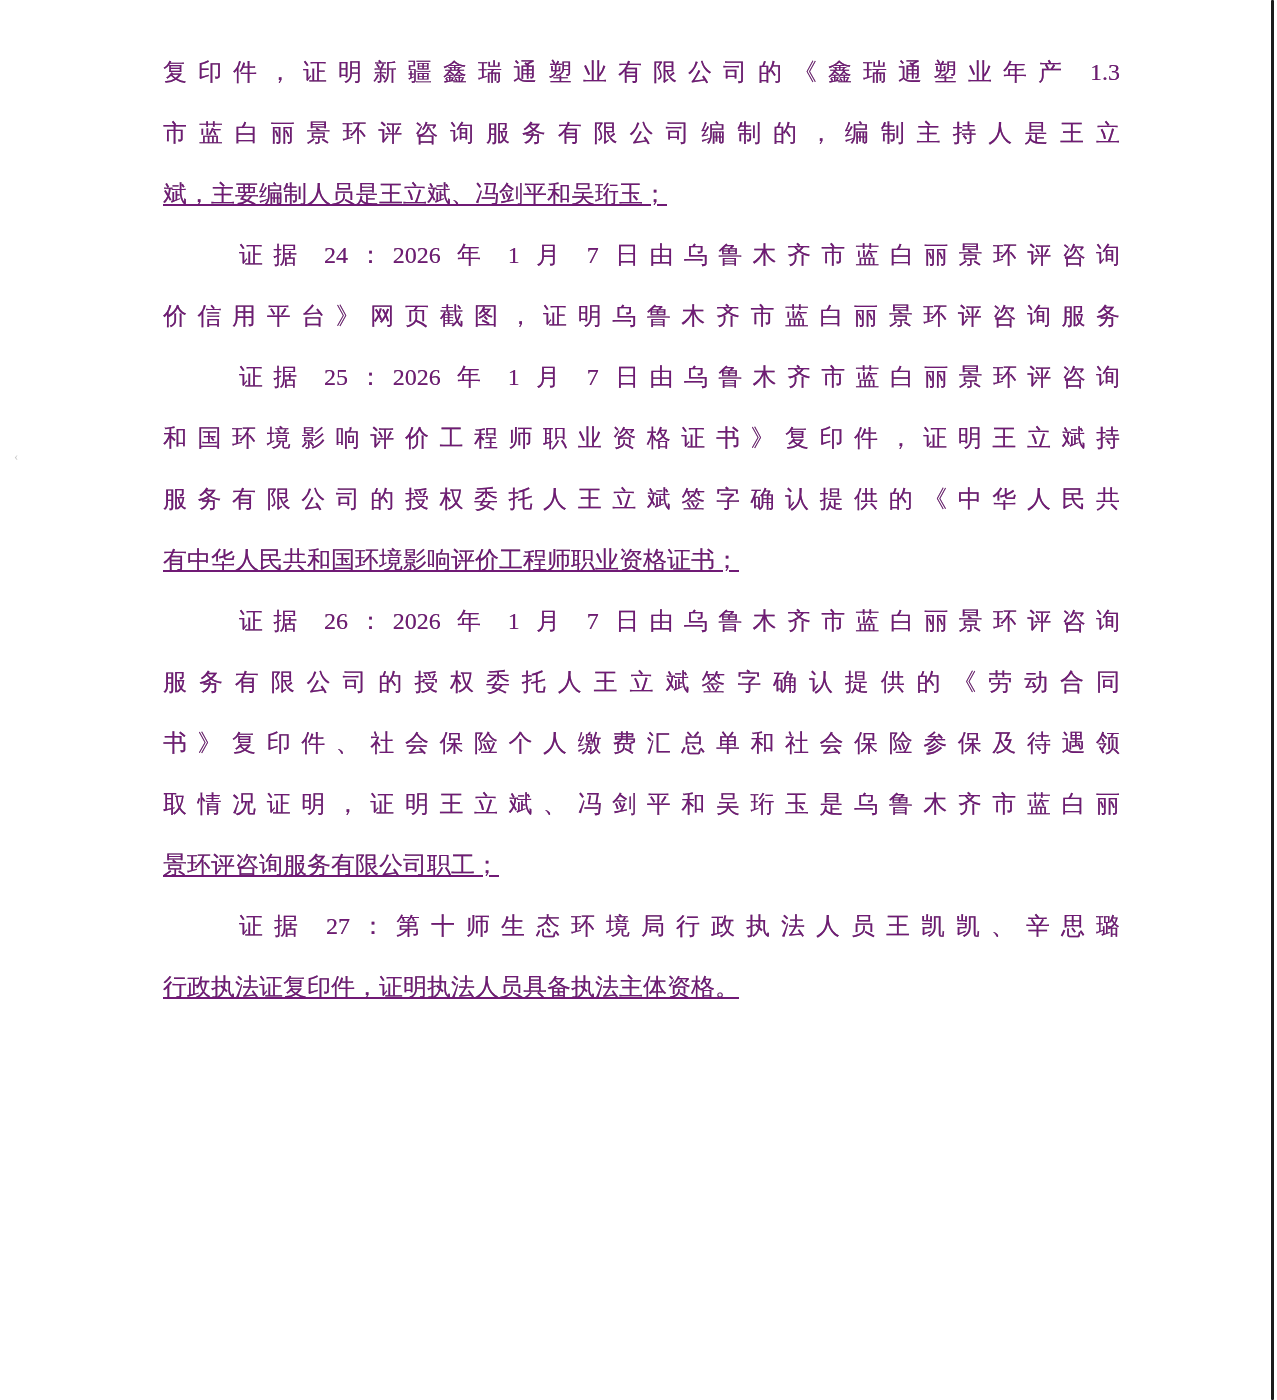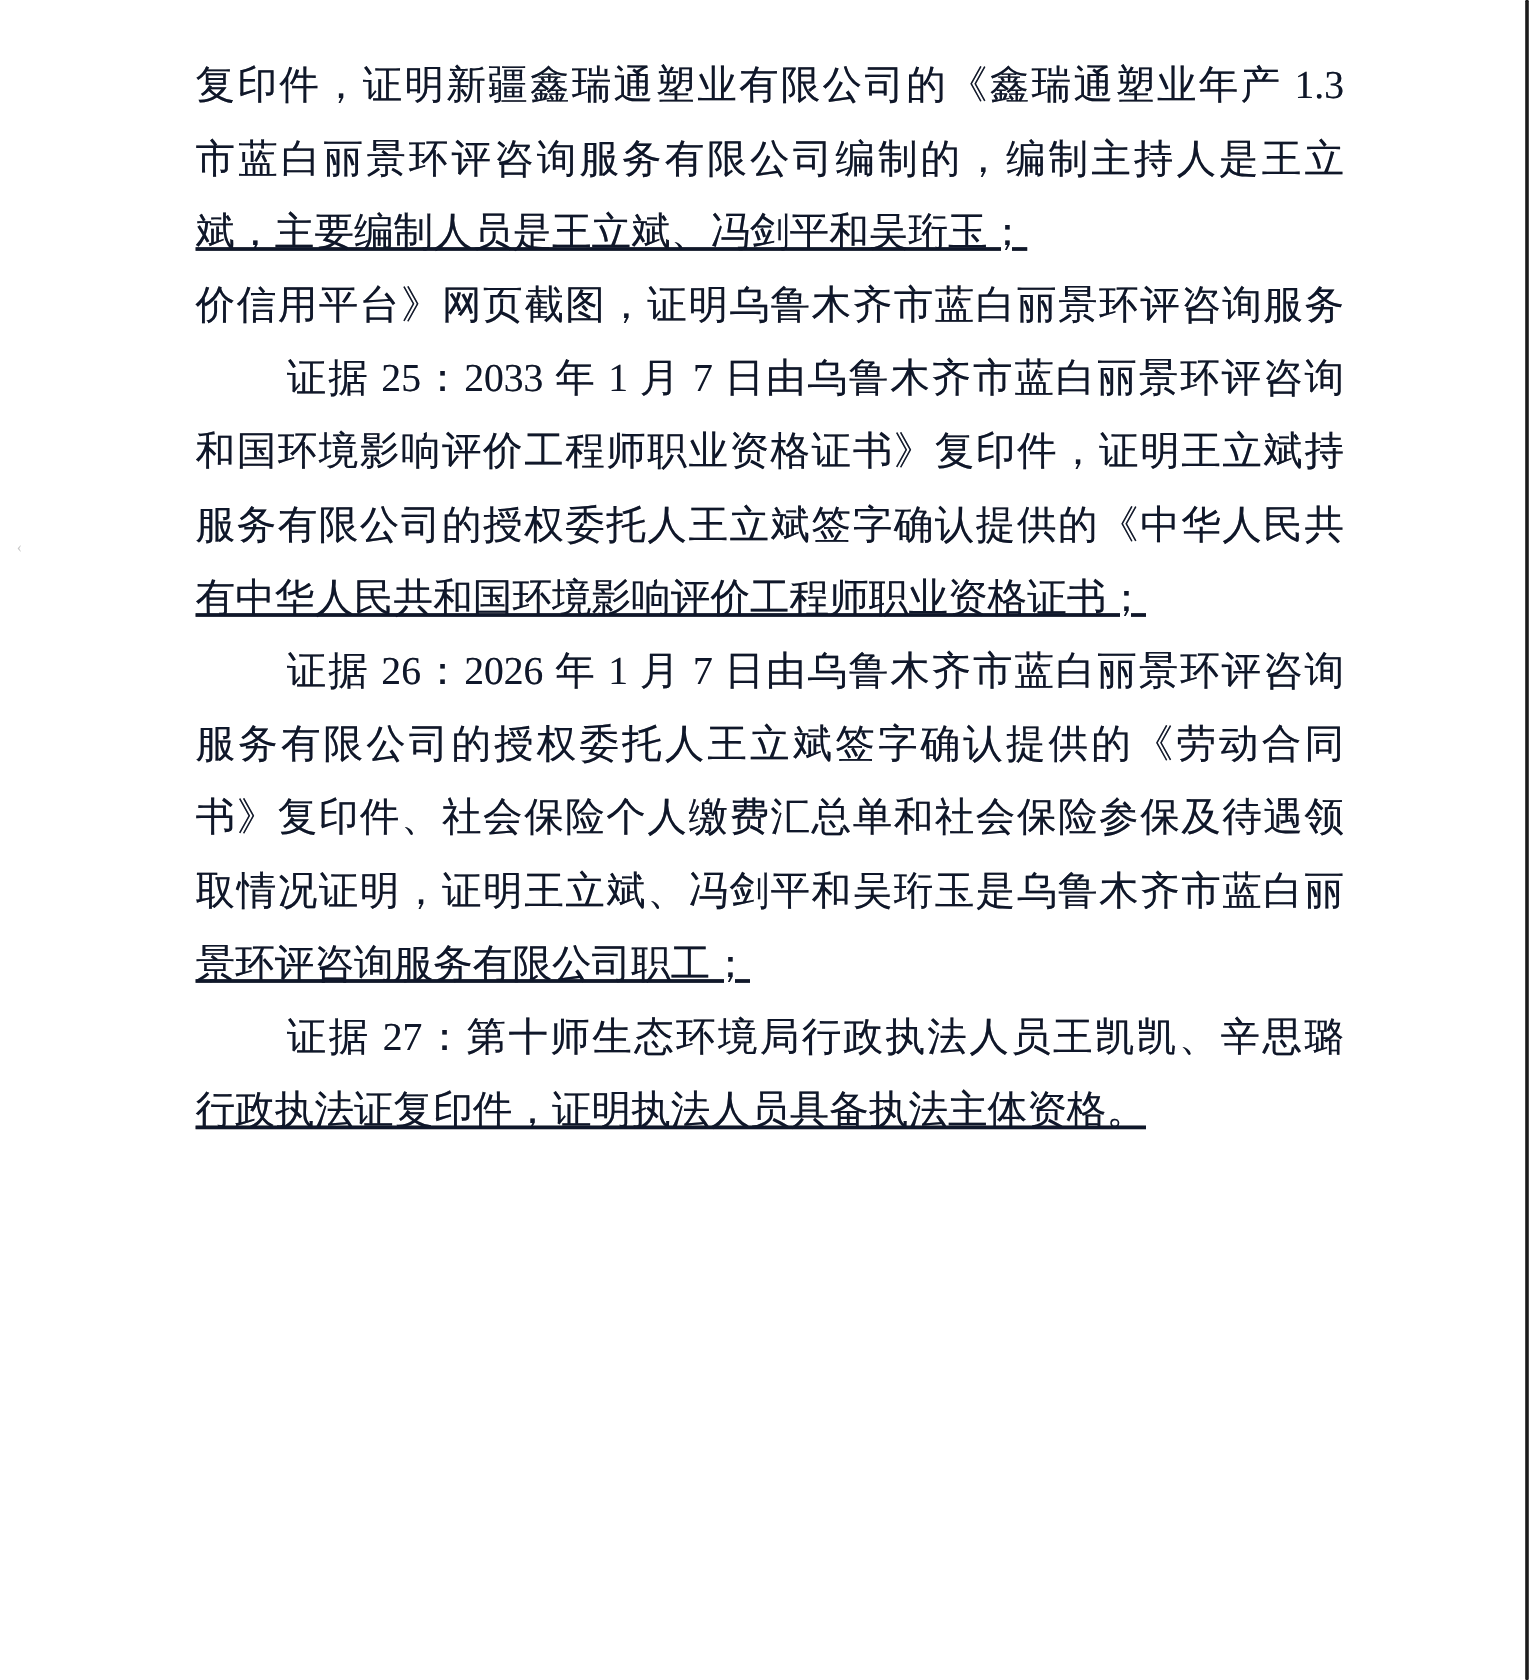--- a/index.html
+++ b/index.html
@@ -42,22 +42,22 @@
     opacity: 0.55;
     line-height: 7px;
     letter-spacing: 0;
   }
 
   .text-block {
     position: absolute;
     left: 163px;
     top: 42px;
     width: 957px;
-    color: #0f172a;
-    font-size: 33px;
+    color: #701a75;
+    font-size: 24px;
     line-height: 61px;
     
     text-shadow: 0 0 0.4px rgba(30,30,30,0.55);
   }
 
   .para { margin: 0; }
 
   .line {
     text-align: justify;
     text-align-last: justify;
@@ -85,25 +85,26 @@
 
   <div class="text-block">
 
     <div class="para">
       <div class="line">复印件，证明新疆鑫瑞通塑业有限公司的《鑫瑞通塑业年产 1.3</div>
       <div class="line">市蓝白丽景环评咨询服务有限公司编制的，编制主持人是王立</div>
       <div class="line ragged">斌，主要编制人员是王立斌、冯剑平和吴珩玉；</div>
     </div>
 
     <div class="para">
+      <div class="line indent">证据 24：2026 年 1 月 7 日由乌鲁木齐市蓝白丽景环评咨询</div>
       <div class="line">价信用平台》网页截图，证明乌鲁木齐市蓝白丽景环评咨询服务</div>
     </div>
 
     <div class="para">
-      <div class="line indent">证据 25：2033 年 1 月 7 日由乌鲁木齐市蓝白丽景环评咨询</div>
+      <div class="line indent">证据 25：2026 年 1 月 7 日由乌鲁木齐市蓝白丽景环评咨询</div>
       <div class="line">和国环境影响评价工程师职业资格证书》复印件，证明王立斌持</div>
       <div class="line">服务有限公司的授权委托人王立斌签字确认提供的《中华人民共</div>
       <div class="line ragged">有中华人民共和国环境影响评价工程师职业资格证书；</div>
     </div>
 
     <div class="para">
       <div class="line indent">证据 26：2026 年 1 月 7 日由乌鲁木齐市蓝白丽景环评咨询</div>
       <div class="line">服务有限公司的授权委托人王立斌签字确认提供的《劳动合同</div>
       <div class="line">书》复印件、社会保险个人缴费汇总单和社会保险参保及待遇领</div>
       <div class="line">取情况证明，证明王立斌、冯剑平和吴珩玉是乌鲁木齐市蓝白丽</div>

